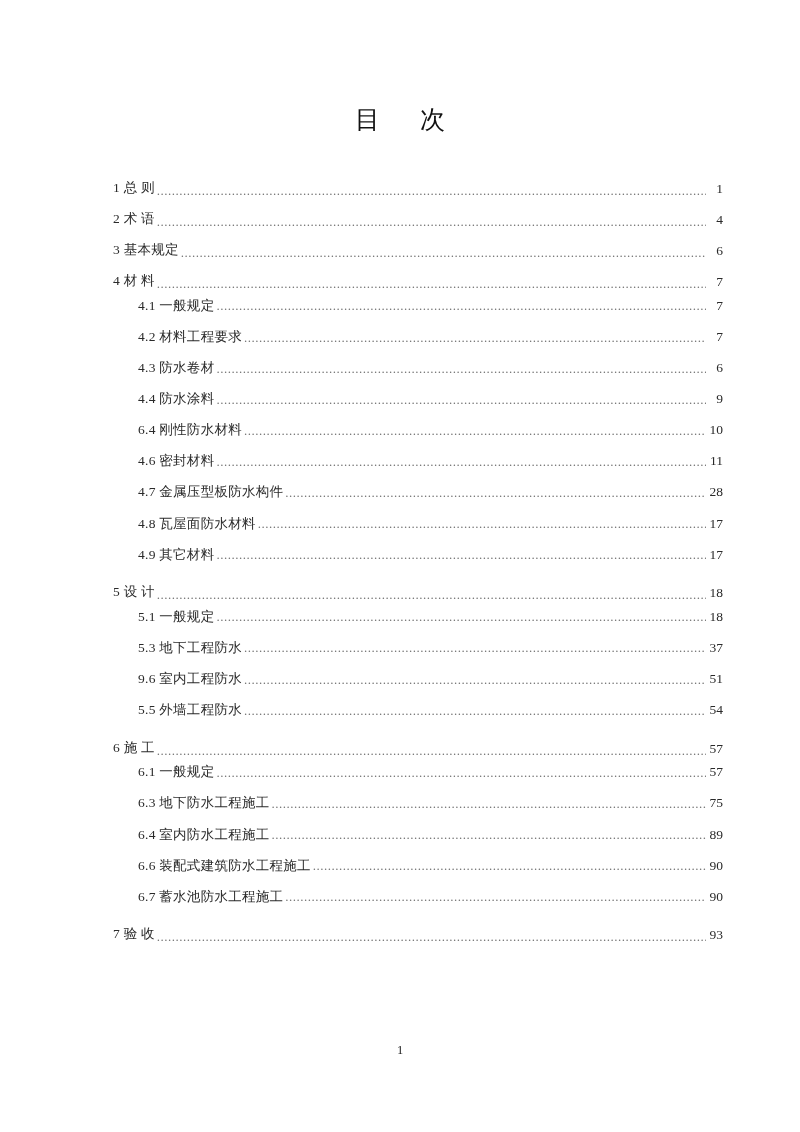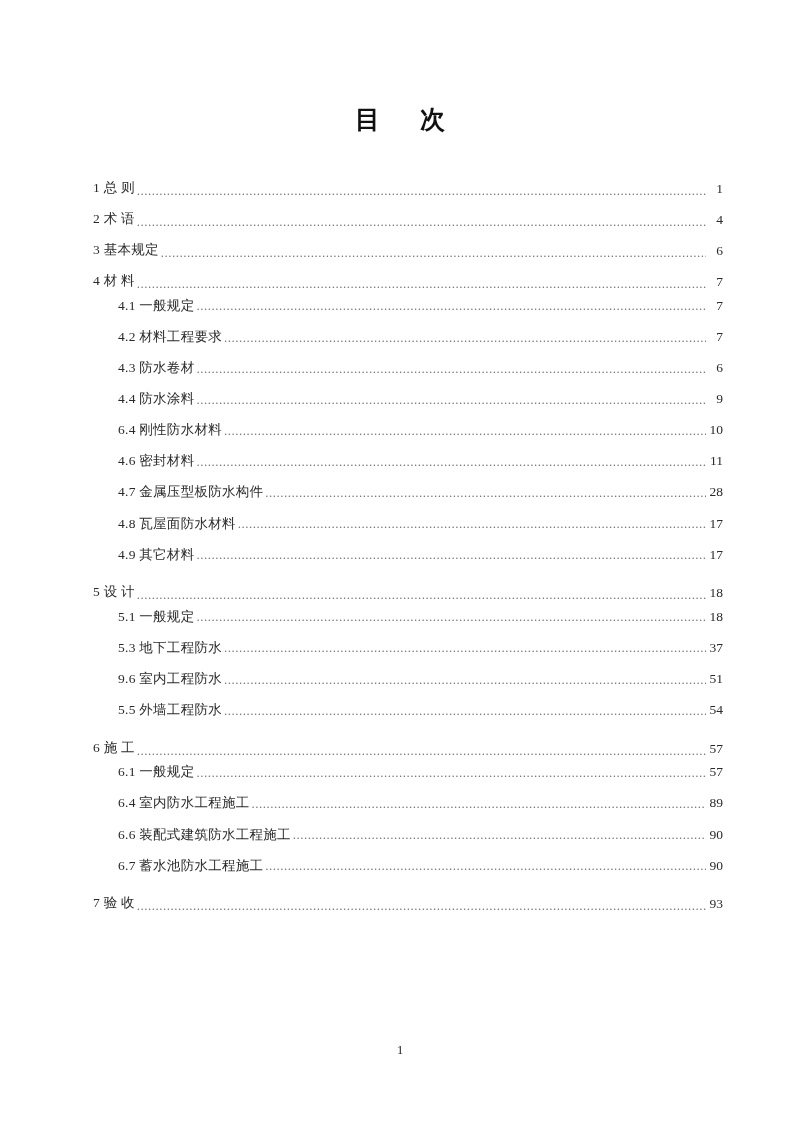--- a/index.html
+++ b/index.html
@@ -21,21 +21,21 @@
     height: 1132px;
     box-sizing: border-box;
   }
   .toc-title {
     position: absolute;
     top: 103px;
     left: 0;
     width: 800px;
     text-align: center;
     font-size: 25px;
-    font-weight: bold;
+    font-weight: normal;
     letter-spacing: 0.30em;
     text-indent: 0.30em;
     font-family: "Liberation Serif", "DejaVu Serif", serif;
     color: #111111;
   }
   .toc-list {
     position: absolute;
     top: 166px;
     left: 93px;
     width: 630px;
@@ -48,20 +48,21 @@
     color: #2a2a2a;
     white-space: nowrap;
   }
   .toc-row.lvl2 {
     padding-left: 25px;
     align-items: center;
   }
   .toc-label {
     flex: 0 0 auto;
     letter-spacing: 0.02em;
+    margin-left: 20px;
   }
   .toc-leader {
     flex: 1 1 auto;
     margin: 0 1px 0 2px;
     overflow: hidden;
     height: 1em;
     line-height: 1em;
     color: #777777;
     font-size: 13px;
     letter-spacing: 0.5px;
@@ -189,20 +190,25 @@
         <span class="toc-label">6 施  工</span>
         <span class="toc-leader"></span>
         <span class="toc-page">57</span>
       </div>
       <div class="toc-row lvl2">
         <span class="toc-label">6.1  一般规定</span>
         <span class="toc-leader"></span>
         <span class="toc-page">57</span>
       </div>
       <div class="toc-row lvl2">
+        <span class="toc-label">6.3  地下防水工程施工</span>
+        <span class="toc-leader"></span>
+        <span class="toc-page">75</span>
+      </div>
+      <div class="toc-row lvl2">
         <span class="toc-label">6.4  室内防水工程施工</span>
         <span class="toc-leader"></span>
         <span class="toc-page">89</span>
       </div>
       <div class="toc-row lvl2">
         <span class="toc-label">6.6  装配式建筑防水工程施工</span>
         <span class="toc-leader"></span>
         <span class="toc-page">90</span>
       </div>
       <div class="toc-row lvl2">

